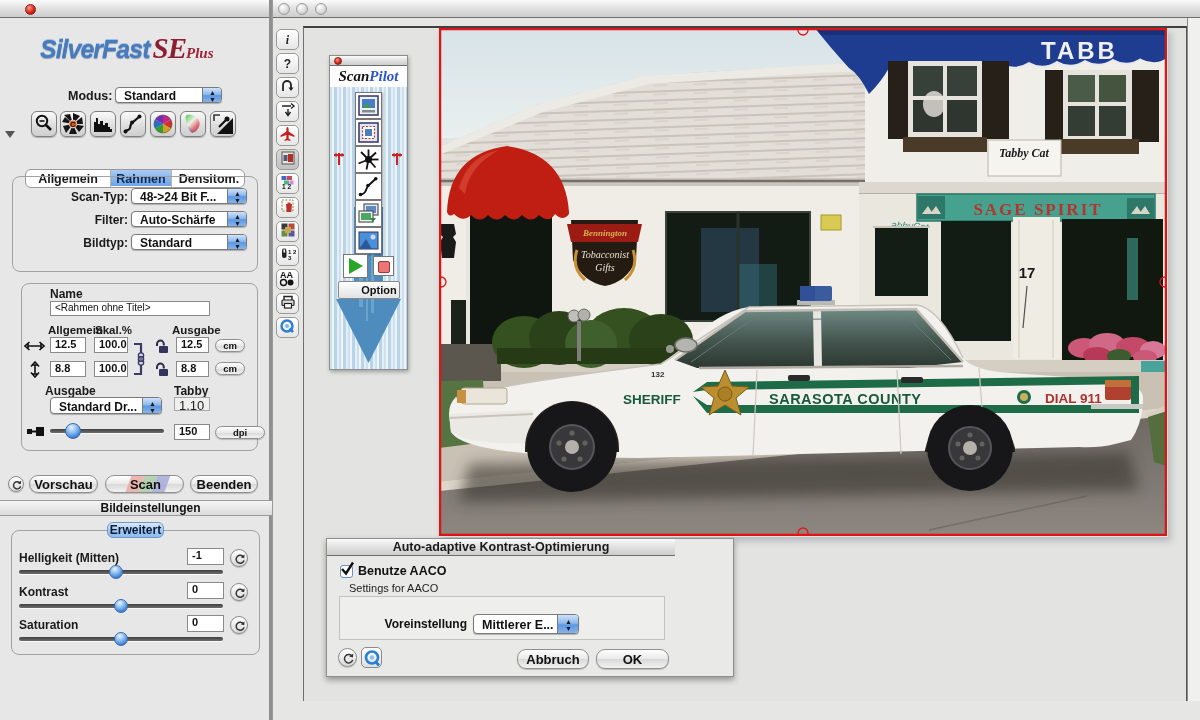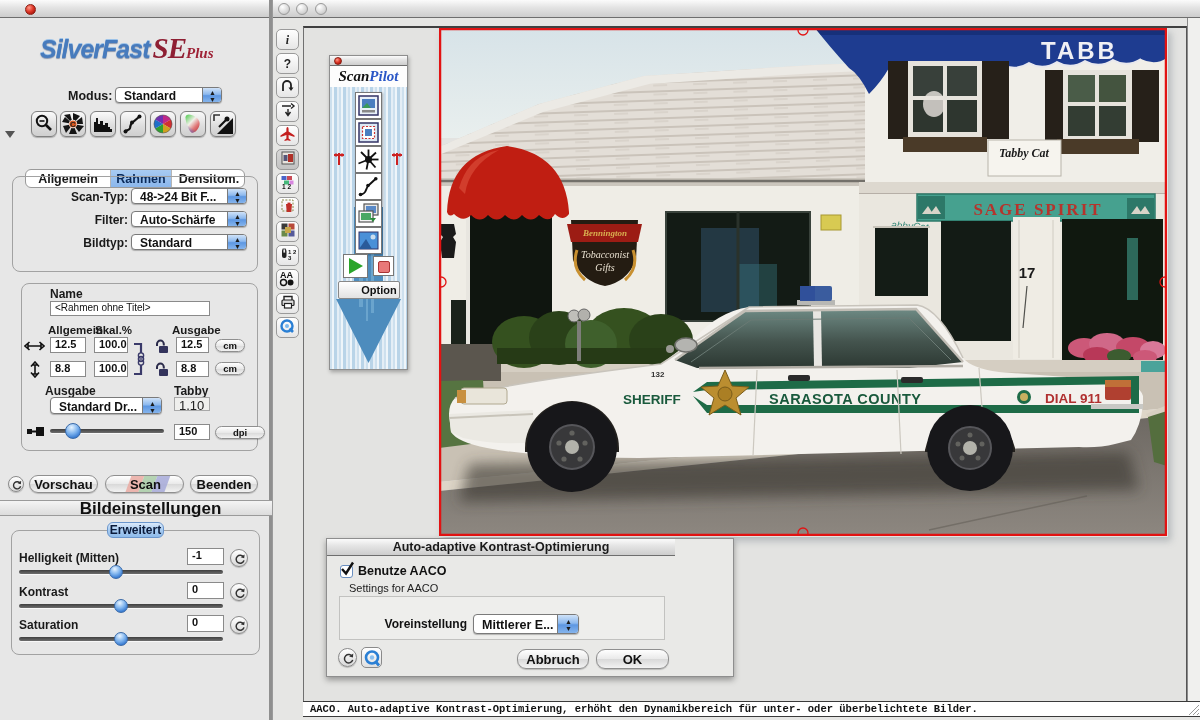--- a/index.html
+++ b/index.html
@@ -111,21 +111,21 @@
           <path d="M3 9 L3 3 L9 3" fill="none" stroke="#333" stroke-width="1.6"></path>
           <path d="M22 22 L6 22 L22 6 Z" fill="#111"></path>
           <circle cx="16" cy="7" r="2.5" fill="#111"></circle>
           <line x1="14.5" y1="8.5" x2="8" y2="15" stroke="#111" stroke-width="2.2"></line>
         </svg></div>
     </div>
     <div class="abs" style="left:5px;top:131px;width:0;height:0;border-left:5px solid transparent;border-right:5px solid transparent;border-top:7px solid #555;"></div>
 
     <div class="abs" style="left:25px;top:157px;width:220px;height:19px;background:#fff;border:1px solid #9a9a9a;border-radius:6px;overflow:hidden;margin-top:12px;">
       <div class="abs" style="left:0;top:0;width:85px;height:19px;text-align:center;font-weight:bold;font-size:12.5px;line-height:18px;color:#1a1a1a;border-right:1px solid #b5b5b5;">Allgemein</div>
-      <div class="abs" style="left:85px;top:0;width:60px;height:33px;background:linear-gradient(#a8cbf2,#6fa3e6);text-align:center;font-weight:bold;font-size:12.5px;line-height:18px;color:#0a2a5a;">Rahmen</div>
+      <div class="abs" style="left:85px;top:0;width:60px;height:16px;background:linear-gradient(#a8cbf2,#6fa3e6);text-align:center;font-weight:bold;font-size:12.5px;line-height:18px;color:#0a2a5a;">Rahmen</div>
       <div class="abs" style="left:145px;top:0;width:75px;height:19px;text-align:center;font-weight:bold;font-size:12.5px;line-height:18px;color:#1a1a1a;border-left:1px solid #b5b5b5;">Densitom.</div>
     </div>
 
     <div class="abs gbox" style="left:12px;top:176px;width:246px;height:96px;"></div>
     <div class="abs lbl" style="left:0;top:190px;width:128px;text-align:right;">Scan-Typ:</div>
     <div class="abs popup" style="left:131px;top:188px;width:116px;height:16px;">
       <span class="txt">48-&gt;24 Bit F...</span>
       <span class="stepper"></span>
       <span class="arrows" style="top:1px;">▲<br>▼</span>
     </div>
@@ -204,21 +204,21 @@
       </svg></div>
     <div class="abs pill" style="left:29px;top:475px;width:69px;height:18px;font-size:13px;line-height:17px;">Vorschau</div>
     <div class="abs pill" style="left:105px;top:475px;width:79px;height:18px;font-size:13px;line-height:17px;overflow:hidden;">
       <span class="abs" style="left:22px;top:0;width:13px;height:18px;background:#eaaaa2;opacity:.85;transform:skewX(-20deg);"></span>
       <span class="abs" style="left:35px;top:0;width:13px;height:18px;background:#a8cba6;opacity:.85;transform:skewX(-20deg);"></span>
       <span class="abs" style="left:48px;top:0;width:13px;height:18px;background:#a6a9d8;opacity:.85;transform:skewX(-20deg);"></span>
       <span class="abs" style="left:0;width:79px;">Scan</span>
     </div>
     <div class="abs pill" style="left:190px;top:475px;width:68px;height:18px;font-size:13px;line-height:17px;">Beenden</div>
 
-    <div class="abs" style="left:0;top:500px;width:301px;height:16px;background:linear-gradient(#f4f4f4,#dcdcdc);border-top:1px solid #9a9a9a;border-bottom:1px solid #9a9a9a;text-align:center;font-weight:bold;font-size:17px;line-height:15px;color:#111;">Bildeinstellungen</div>
+    <div class="abs" style="left:0;top:500px;width:301px;height:16px;background:linear-gradient(#f4f4f4,#dcdcdc);border-top:1px solid #9a9a9a;border-bottom:1px solid #9a9a9a;text-align:center;font-weight:bold;font-size:12px;line-height:15px;color:#111;">Bildeinstellungen</div>
     <div class="abs gbox" style="left:11px;top:530px;width:249px;height:125px;"></div>
     <div class="abs" style="left:107px;top:522px;width:57px;height:16px;background:linear-gradient(#dceafb,#a8ccf1 50%,#8fbbea);border:1.5px solid #6b96cc;border-radius:6px;text-align:center;font-weight:bold;font-size:12px;line-height:14px;color:#0a1a3a;">Erweitert</div>
     <div id="sliders" class="abs" style="left:0;top:0;">
       <div class="abs lbl" style="left:19px;top:551px;">Helligkeit (Mitten)</div>
       <div class="abs inp" style="left:187px;top:548px;width:37px;height:17px;">-1</div>
       <div class="abs circbtn" style="left:230px;top:549px;width:18px;height:18px;"><svg width="18" height="18" viewBox="0 0 18 18">
           <path d="M12.6 7.2 A4 4 0 1 0 13 10.4" fill="none" stroke="#333" stroke-width="1.5"></path>
           <path d="M13.6 4.4 L13.2 8.2 L9.6 7.2 Z" fill="#333"></path>
         </svg></div>
       <div class="abs sltrack" style="left:19px;top:570px;width:204px;"></div>
@@ -527,23 +527,20 @@
   <g fill="none" stroke="#e21313" stroke-width="1.3">
     <circle cx="364" cy="2" r="5"></circle>
             <circle cx="364" cy="505" r="5"></circle>
             <circle cx="2" cy="254" r="5"></circle>
             <circle cx="726" cy="254" r="5"></circle>
   </g>
 </svg>
       </div>
     </div>
     <div class="abs" style="left:914px;top:18px;width:14px;height:683px;background:#f0f0ee;border-left:1px solid #8a8a8a;"></div>
-    <div id="statusbar" class="abs">AACO. Auto-adaptive Kontrast-Optimierung, erhöht den Dynamikbereich für unter- oder überbelichtete Bilder.<svg class="abs" style="right:1px;top:1px;" width="13" height="13" viewBox="0 0 13 13">
-        <path d="M12 2 L2 12 M12 6 L6 12 M12 10 L10 12" stroke="#9a9a9a" stroke-width="1"></path>
-      </svg></div>
   </div>
 
   <div id="sp" class="abs">
     <div class="abs titlebar" style="left:0;top:0;width:77px;height:10px;">
       <div class="redball abs" style="left:4px;top:1px;width:8px;height:8px;"></div>
     </div>
     <div class="abs" style="left:0;top:10px;width:77px;height:21px;background:#fdfdfd;text-align:center;font-family:'Liberation Serif',serif;font-style:italic;font-weight:bold;font-size:15px;line-height:20px;"><span style="color:#111;">Scan</span><span style="color:#2a56c6;">Pilot</span></div>
     <div class="abs" style="left:0;top:31px;width:77px;height:282px;background:repeating-linear-gradient(90deg,#cde0ee 0 2px,#eef5fa 2px 4px,#b9d4e8 4px 7px,#e4eef6 7px 9px);overflow:hidden;">
       <svg class="abs" style="left:0;top:120px;" width="77" height="160" viewBox="0 0 77 160">
         <path d="M24 0 L53 0 L53 92 L71 92 L38.5 156 L6 92 L24 92 Z" fill="#4d8cbd"></path>

